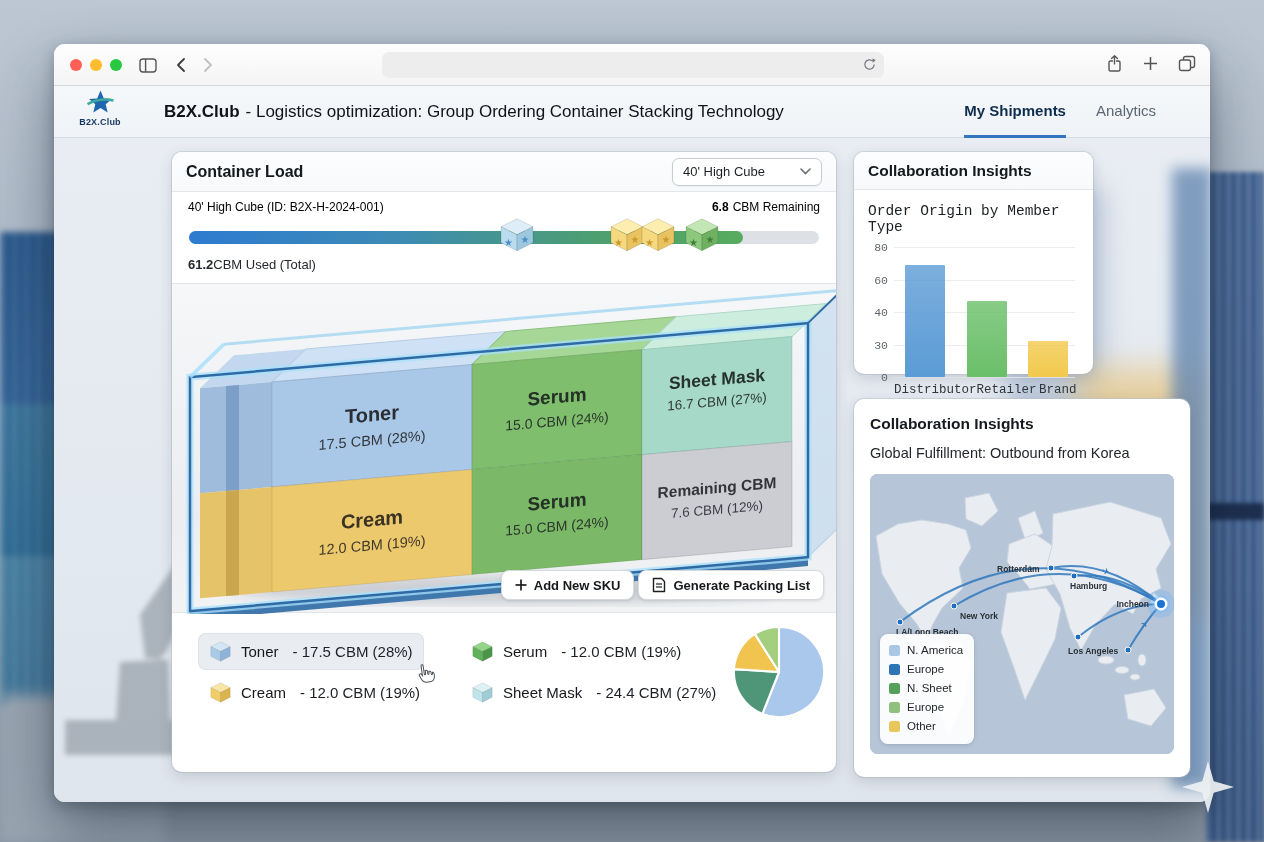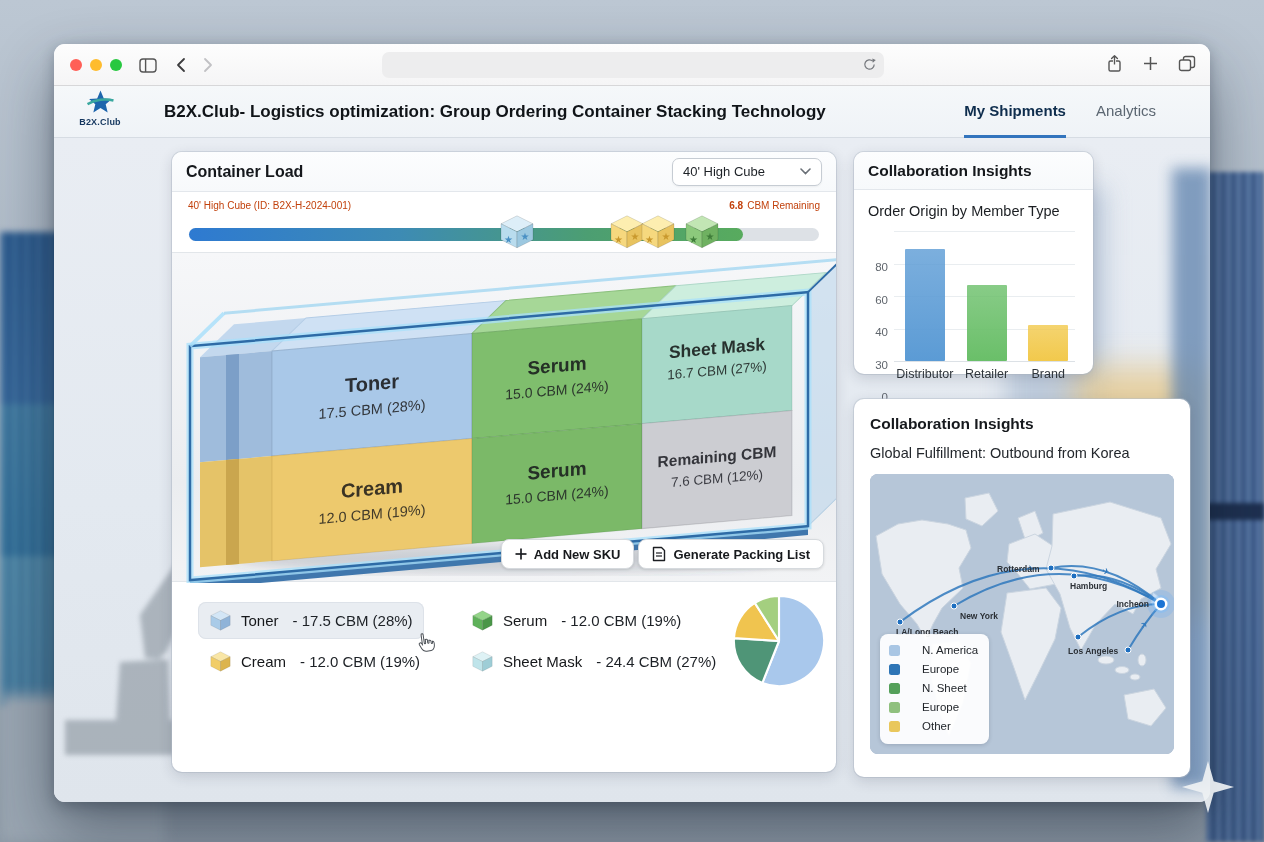--- a/index.html
+++ b/index.html
@@ -42,21 +42,21 @@
   .addr { position:absolute; left:328px; top:8px; width:502px; height:26px; background:#ededee; border-radius:7px; }
   .addr .reload { position:absolute; right:7px; top:4px; }
   .tb-right { position:absolute; right:14px; top:0; height:42px; display:flex; align-items:center; gap:20px; }
 
   
   .site-header { position:relative; height:52px; background:linear-gradient(#f5f8fa,#eff3f7); border-bottom:1px solid #d6dce3; }
   .logo { position:absolute; left:18px; top:3px; width:56px; text-align:center; }
   .logo .brandname { display:block; font-size:9px; font-weight:700; color:#14365e; letter-spacing:.2px; margin-top:-2px; }
   .page-title { position:absolute; left:110px; top:0; line-height:51px; font-size:17px; color:#101418; white-space:nowrap; }
   .page-title b { font-weight:700; }
-  .page-title .rest { font-weight:700; }
+  .page-title .rest { margin-left:6px; font-weight:400; }
   .nav { position:absolute; right:54px; top:0; height:52px; display:flex; gap:30px; }
   .nav .tab { line-height:49px; font-size:15px; color:#5c6772; border-bottom:3px solid transparent; cursor:default; }
   .nav .tab.active { color:#0e2d4d; font-weight:700; border-bottom-color:#3274bd; }
 
   
   .content { position:relative; height:664px; overflow:hidden;
     background:linear-gradient(180deg,#e9edf3 0%,#e3e9f0 55%,#dfe5ec 100%); }
   .crane { position:absolute; left:-4px; top:282px; opacity:.55; filter:blur(2.5px); }
   .blob-yellow { position:absolute; left:1020px; top:230px; width:130px; height:250px; background:#e6c98d; filter:blur(16px); opacity:.8; }
   .blob-grid { position:absolute; left:952px; top:50px; width:100px; height:300px; background:#bac8da; filter:blur(12px); opacity:.9; }
@@ -68,21 +68,21 @@
     border-bottom:1px solid #e3e7ec; background:linear-gradient(#fcfdfe,#f7f9fb); border-radius:10px 10px 0 0; }
   .panel-head h2 { font-size:16px; font-weight:700; color:#15181c; }
 
   
   .panel-container { left:118px; top:14px; width:664px; height:620px; }
   .select { width:150px; height:28px; border:1px solid #c6ccd3; border-radius:7px; background:#fff;
     display:flex; align-items:center; justify-content:space-between; padding:0 10px; font-size:13px; color:#1d2126;
     box-shadow:0 1px 2px rgba(0,0,0,.05); cursor:default; }
   .cl-body { padding:8px 16px 0; }
   .util-h { font-size:17.5px; font-weight:700; color:#0f1215; margin:8px 0 5px; }
-  .util-row { display:flex; justify-content:space-between; align-items:flex-start; font-size:10px; color:#c2410c; }
+  .util-row { display:flex; justify-content:space-between; align-items:flex-start; font-size:12px; color:#000000; }
   .util-row b { font-weight:700; }
   .util-row .lbl { margin-left:4px; }
   .bar-wrap { position:relative; margin:17px 1px 0; height:13px; }
   .bar-track { height:13px; border-radius:7px; background:#dde1e6; }
   .bar-fill { position:absolute; left:0; top:0; bottom:0; border-radius:7px;
     background:linear-gradient(90deg,#2e7ad1 0%,#3d8bb4 38%,#4c9e72 72%,#58ab5e 100%); }
   .bar-marker { position:absolute; top:50%; transform:translate(-50%,-53%); }
   .used { margin-top:13px; font-size:13px; color:#25292e; }
   .used b { font-weight:700; }
   .illus { position:relative; margin:11px -16px 0; height:330px;
@@ -97,43 +97,43 @@
   .legend-item { display:flex; align-items:center; gap:9px; font-size:15px; color:#16181b;
     width:max-content; padding:7px 11px; border-radius:8px; position:relative; }
   .legend-item.hl { background:#e9edf2; box-shadow:inset 0 0 0 1px #dde2e9; }
   .legend-item .ld { margin-left:5px; color:#1d2126; }
   .legend-item .ln { font-weight:400; }
   .cursor-hand { position:absolute; right:-12px; bottom:-15px; }
   .pie-box { width:96px; height:98px; margin:0 8px 0 4px; }
 
   
   .panel-bar { left:800px; top:14px; width:239px; height:222px; }
-  .ins-body { padding:10px 14px 0; }
+  .ins-body { padding:10px 14px 0;font-family:Liberation Mono, monospace; }
   .chart-title { font-size:14.5px; color:#1b1e22; margin:3px 0 12px; }
   .chart { display:flex; }
   .yaxis { position:relative; width:26px; height:130px; }
-  .ytick { position:absolute; right:6px; font-size:11.5px; color:#60666d; transform:translateY(-50%);margin-top:36px; }
+  .ytick { position:absolute; right:6px; font-size:11.5px; color:#60666d; transform:translateY(-50%); }
   .plot { position:relative; flex:1; height:130px; }
   .gridline { position:absolute; left:0; right:4px; height:1px; background:#e9edf0; }
   .gridline.zero { background:#dce1e6; }
   .cbar { position:absolute; bottom:0; width:40px; transform:translateX(-50%); border-radius:1px; }
   .xrow { display:flex; margin-left:26px; margin-top:6px; }
   .xlab { flex:1; text-align:center; font-size:12.5px; color:#2f353b; }
 
   
   .panel-map { left:800px; top:261px; width:336px; height:378px; }
   .map-body { padding:14px 16px 0; }
   .map-title { font-size:15.5px; font-weight:700; color:#16191d; margin:2px 0 12px; }
   .map-sub { font-size:14.5px; color:#23272c; margin-bottom:13px; }
   .map { position:relative; height:280px; border-radius:8px; overflow:hidden; background:#b6c6d8;
     box-shadow:inset 0 0 0 1px rgba(130,150,175,.35); }
   .map svg { display:block; width:100%; height:100%; }
   .map-legend { position:absolute; left:10px; bottom:10px; background:rgba(255,255,255,.93); border-radius:8px;
     padding:7px 11px 8px 9px; box-shadow:0 1px 4px rgba(20,30,50,.18); }
-  .ml-item { display:flex; align-items:center; gap:22px; font-size:11.5px; color:#23272c; line-height:1.65; }
+  .ml-item { display:flex; align-items:center; gap:7px; font-size:11.5px; color:#23272c; line-height:1.65; }
   .ml-sw { width:11px; height:11px; border-radius:2.5px; flex:none; }
 
   .sparkle { position:absolute; left:1182px; top:761px; width:52px; height:52px; background:#eef1f3; opacity:.92;
     clip-path:polygon(50% 0%, 61% 39%, 100% 50%, 61% 61%, 50% 100%, 39% 61%, 0% 50%, 39% 39%);
     filter:drop-shadow(0 2px 3px rgba(0,0,0,.2)); z-index:5; }
 
   svg text { font-family:"Liberation Sans", sans-serif; }
 </style>
 </head>
 <body>
@@ -264,20 +264,21 @@
                 </svg></div>
               <div class="bar-marker" style="left: 81.5%;"><svg width="38" height="36" viewBox="0 0 38 36">
     <polygon points="3,10 19,2 35,10 19,18" fill="#c2e6b4" stroke="rgba(0,0,0,.12)"></polygon>
     <polygon points="3,10 19,18 19,34 3,26" fill="#8cc97c" stroke="rgba(0,0,0,.12)"></polygon>
     <polygon points="19,18 35,10 35,26 19,34" fill="#6fb161" stroke="rgba(0,0,0,.12)"></polygon>
     <text x="10.5" y="29" font-size="10" fill="#3f7d3a" text-anchor="middle">★</text>
     <text x="27" y="26" font-size="10" fill="#3f7d3a" text-anchor="middle">★</text>
                 </svg></div>
             </div>
         </div>
+        <div class="used"><b>61.2</b><span class="lbl">CBM Used (Total)</span></div>
 
         <div class="illus">
           <svg width="664" height="330" viewBox="0 0 664 330">
             <defs>
                 <filter id="soft">
                   <feGaussianBlur stdDeviation="6"></feGaussianBlur>
                 </filter>
               </defs>
             <ellipse cx="330" cy="306" rx="272" ry="14" fill="rgba(60,70,85,.20)" filter="url(#soft)"></ellipse>
             <g transform="translate(100,98) skewY(-5)">

